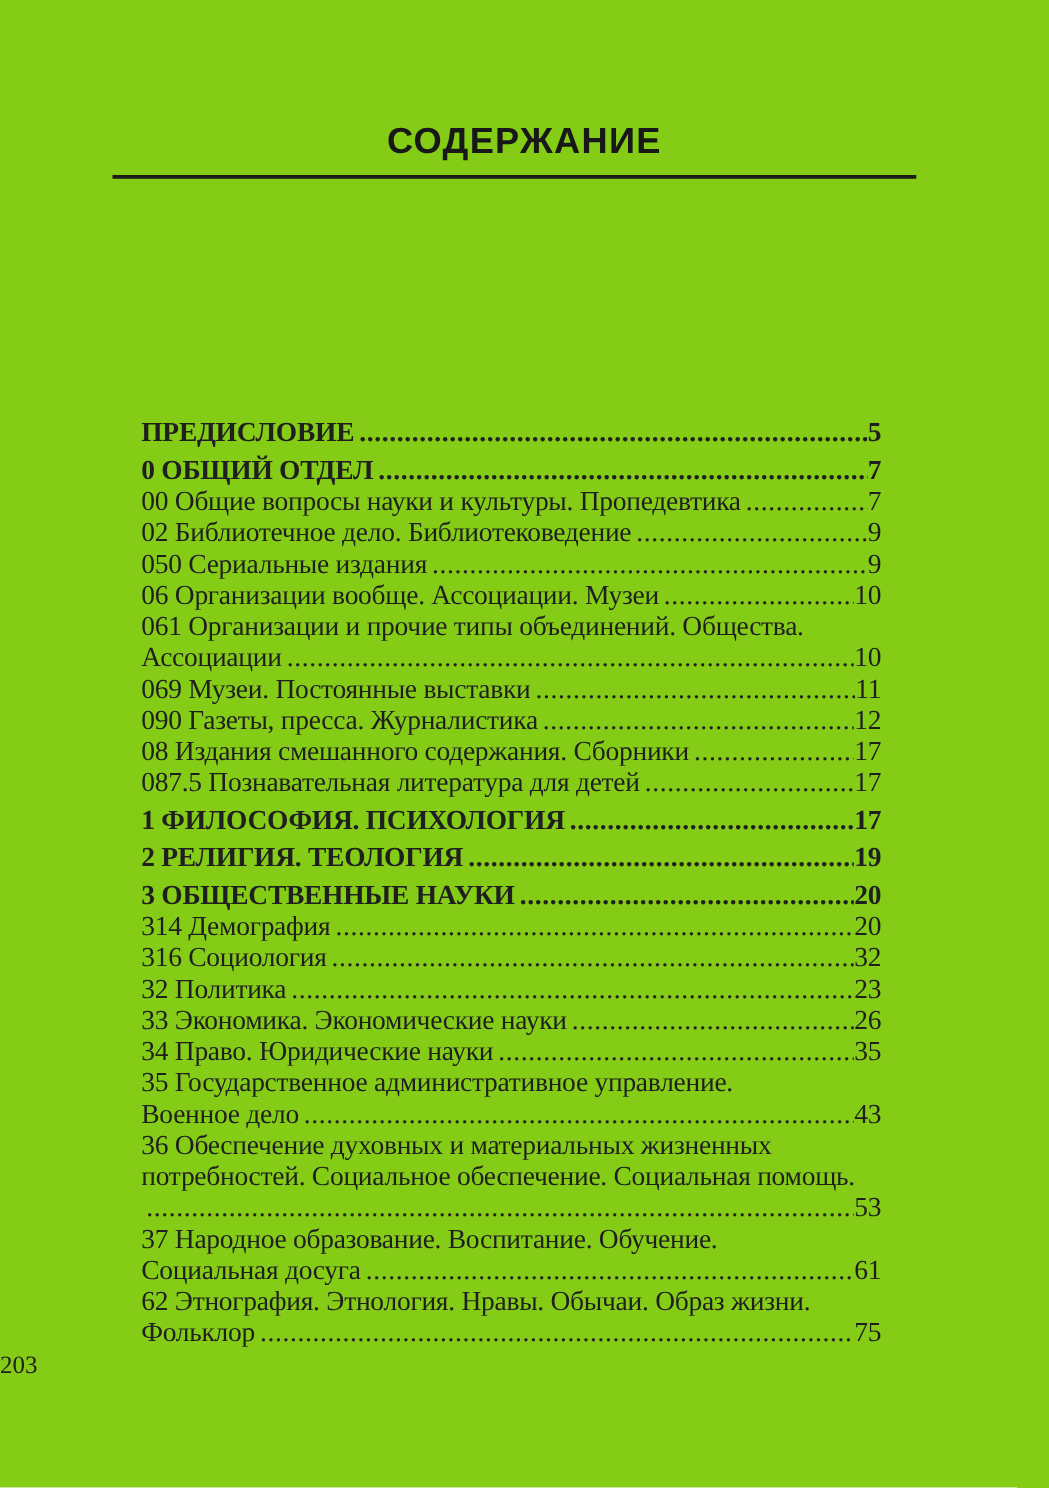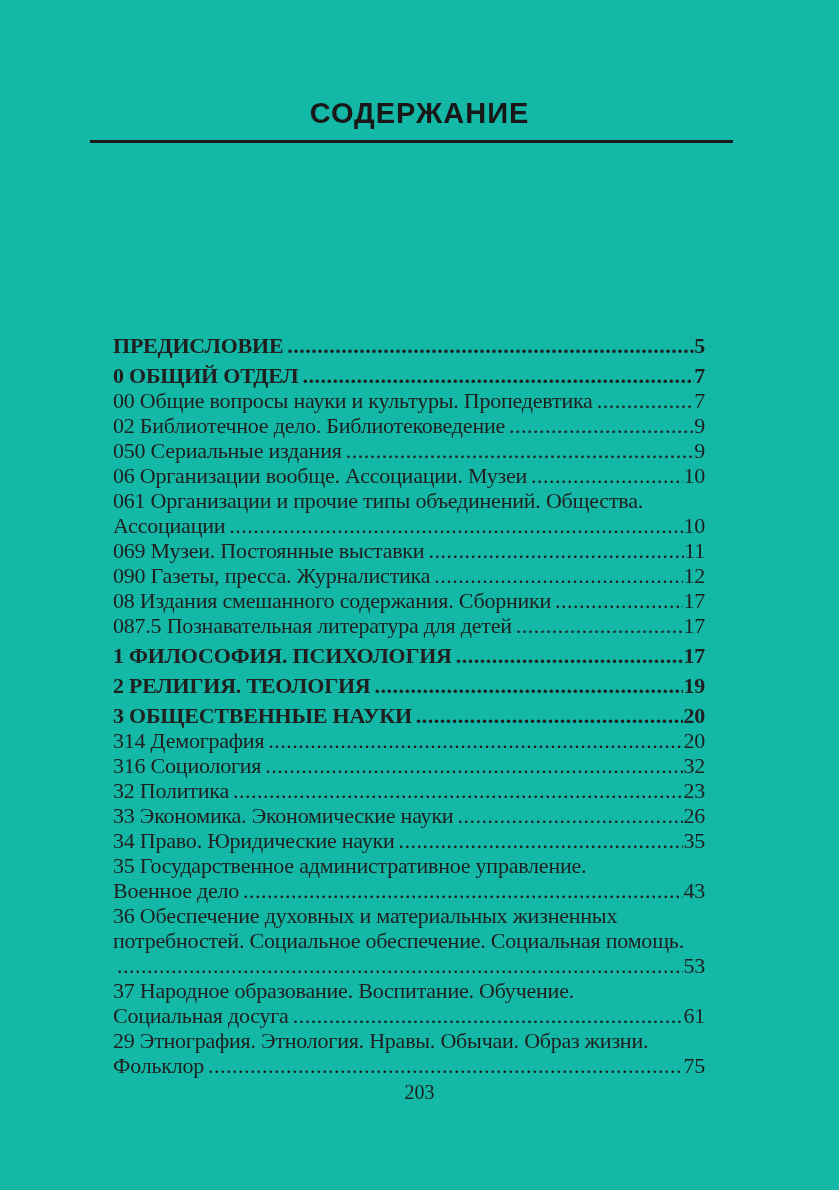--- a/index.html
+++ b/index.html
@@ -4,21 +4,21 @@
 <style>
   html, body {
     margin: 0;
     padding: 0;
     background: #ffffff;
   }
   .sheet {
     position: relative;
     width: 839px;
     height: 1190px;
-    background: #14b8a6;
+    background: #84cc16;
     font-family: "Liberation Serif", serif;
     color: #1f1f1f;
     overflow: hidden;
   }
   .title {
     position: absolute;
     top: 99px;
     left: 0;
     width: 100%;
     text-align: center;
@@ -65,21 +65,21 @@
   .leader::after {
     content: "....................................................................................................................................................................";
     letter-spacing: 0.5px;
   }
   .pg { flex: 0 0 auto; }
   .footer {
     position: absolute;
     top: 1082px;
     left: 0;
     width: 100%;
-    text-align: center;
+    text-align: left;
     font-size: 20px;
     color: #1f1f1f;
     line-height: 1;
   }
 </style>
 </head>
 <body>
 
 <div class="sheet">
   <div class="title">СОДЕРЖАНИЕ</div>
@@ -248,21 +248,21 @@
           <span class="txt">37 Народное образование. Воспитание. Обучение.</span>
         </div>
         <div class="line">
           <span class="txt">Социальная досуга</span>
           <span class="leader"></span>
           <span class="pg">61</span>
         </div>
       </div>
       <div class="entry">
         <div class="line">
-          <span class="txt">29 Этнография. Этнология. Нравы. Обычаи. Образ жизни.</span>
+          <span class="txt">62 Этнография. Этнология. Нравы. Обычаи. Образ жизни.</span>
         </div>
         <div class="line">
           <span class="txt">Фольклор</span>
           <span class="leader"></span>
           <span class="pg">75</span>
         </div>
       </div>
     </div>
   <div class="footer">203</div>
 </div>

